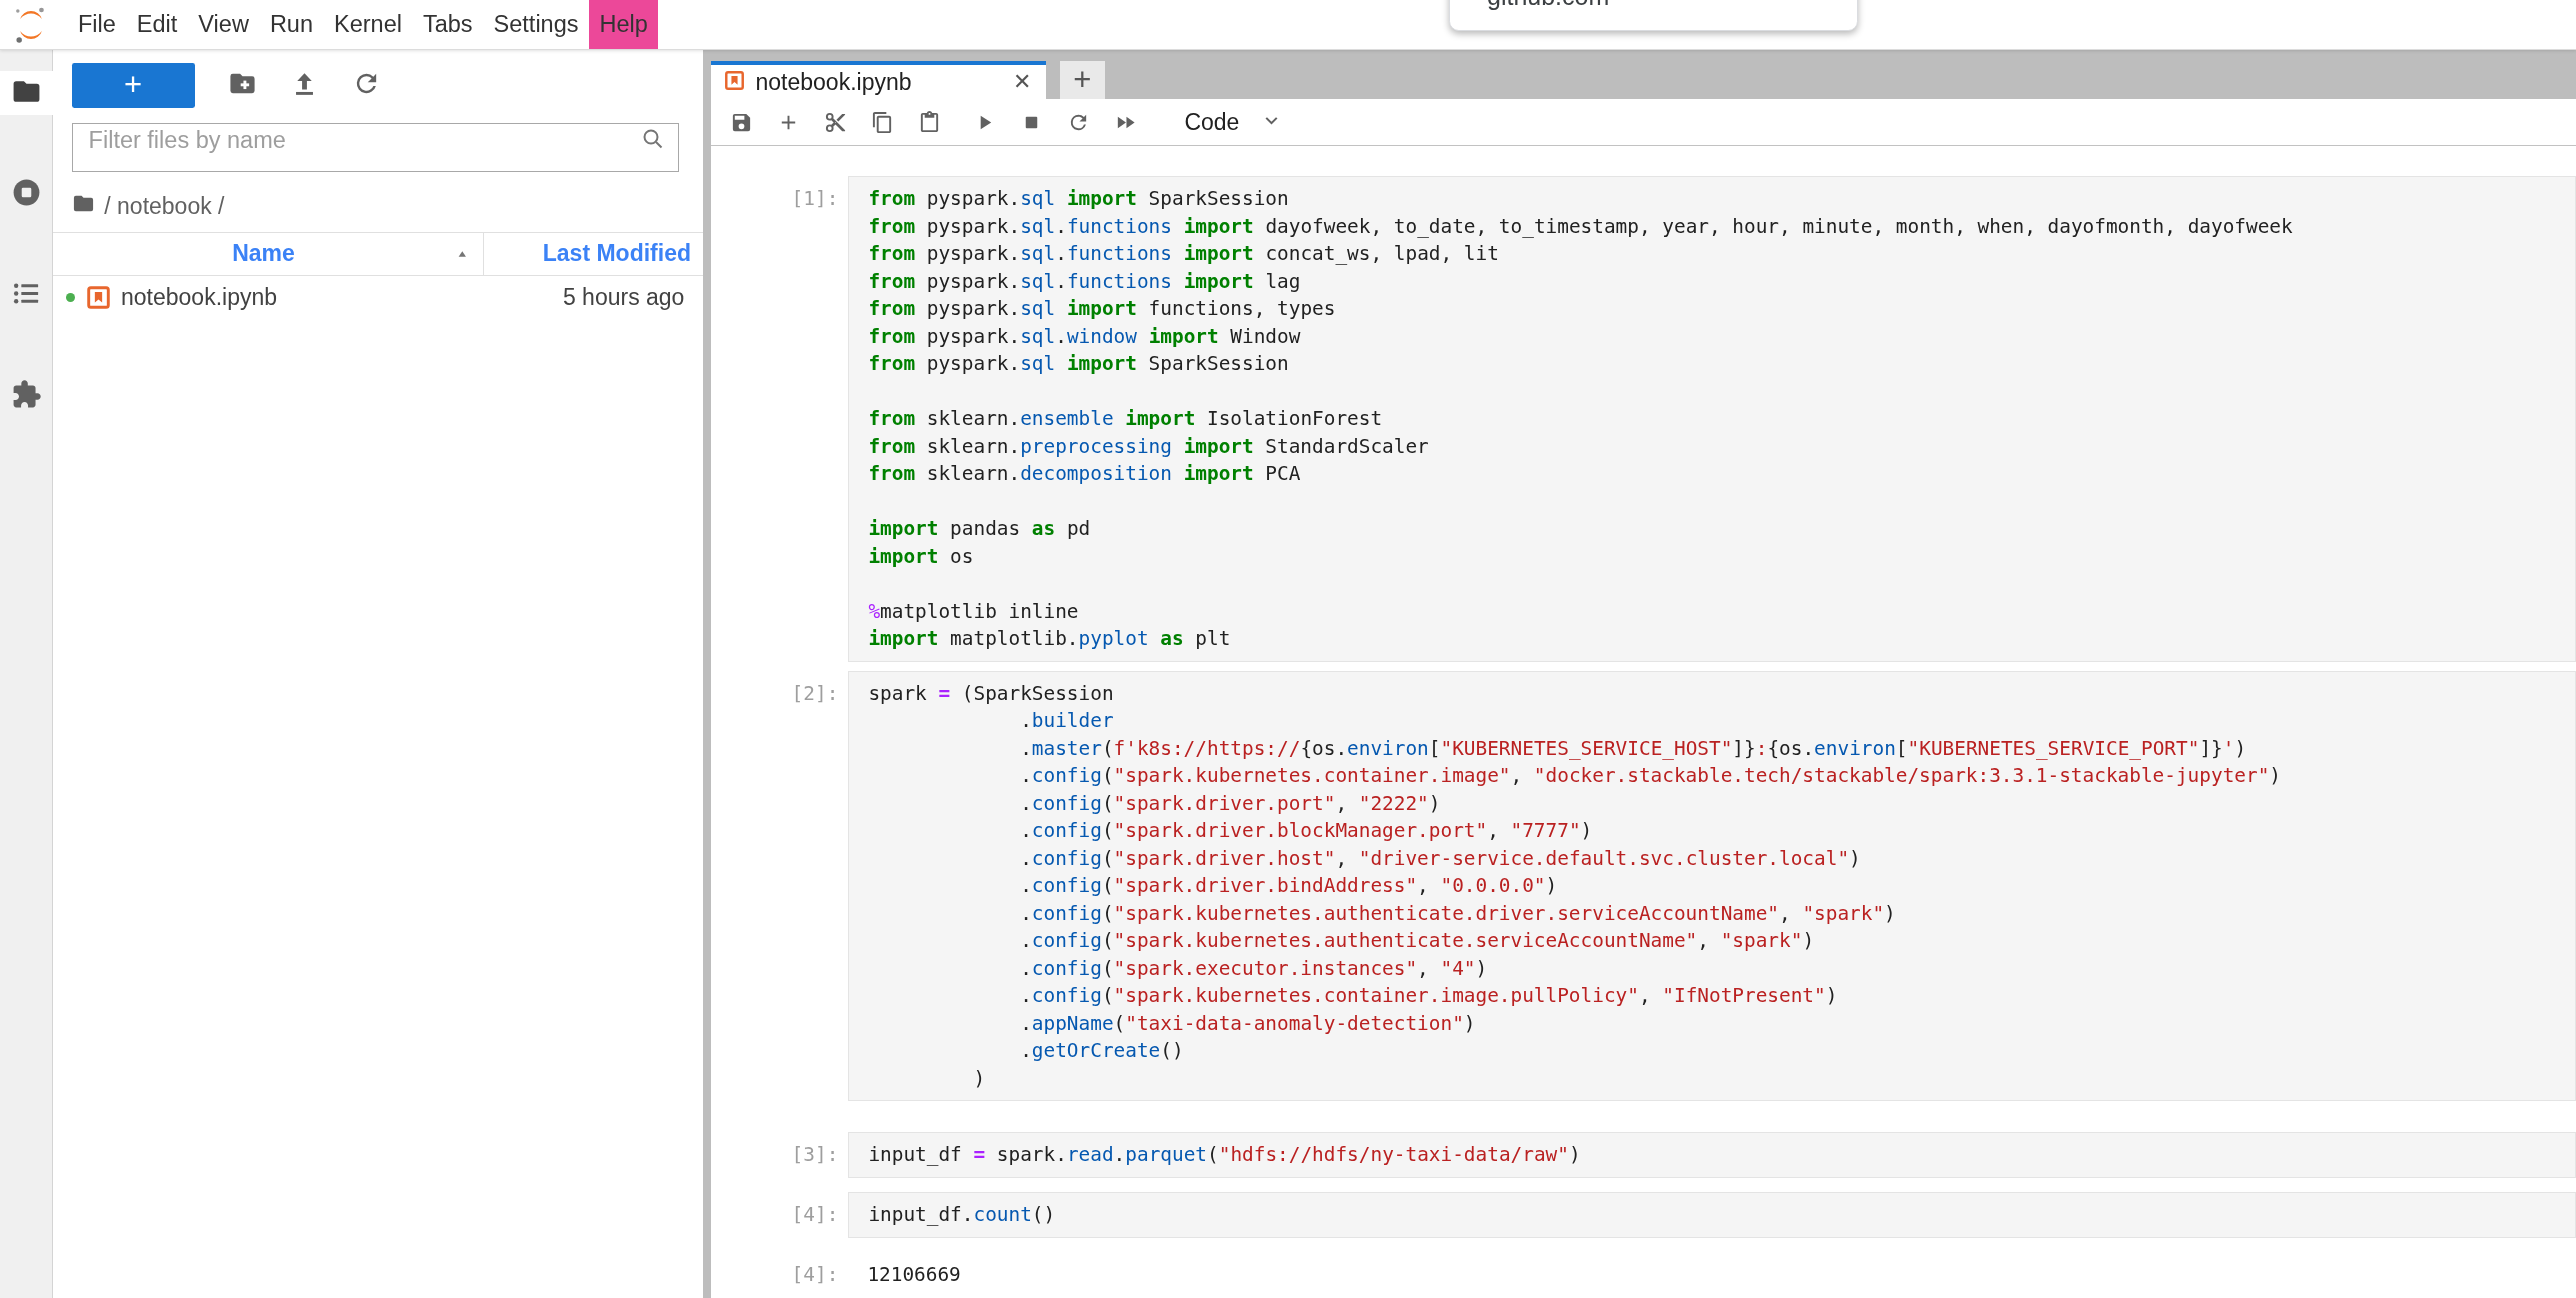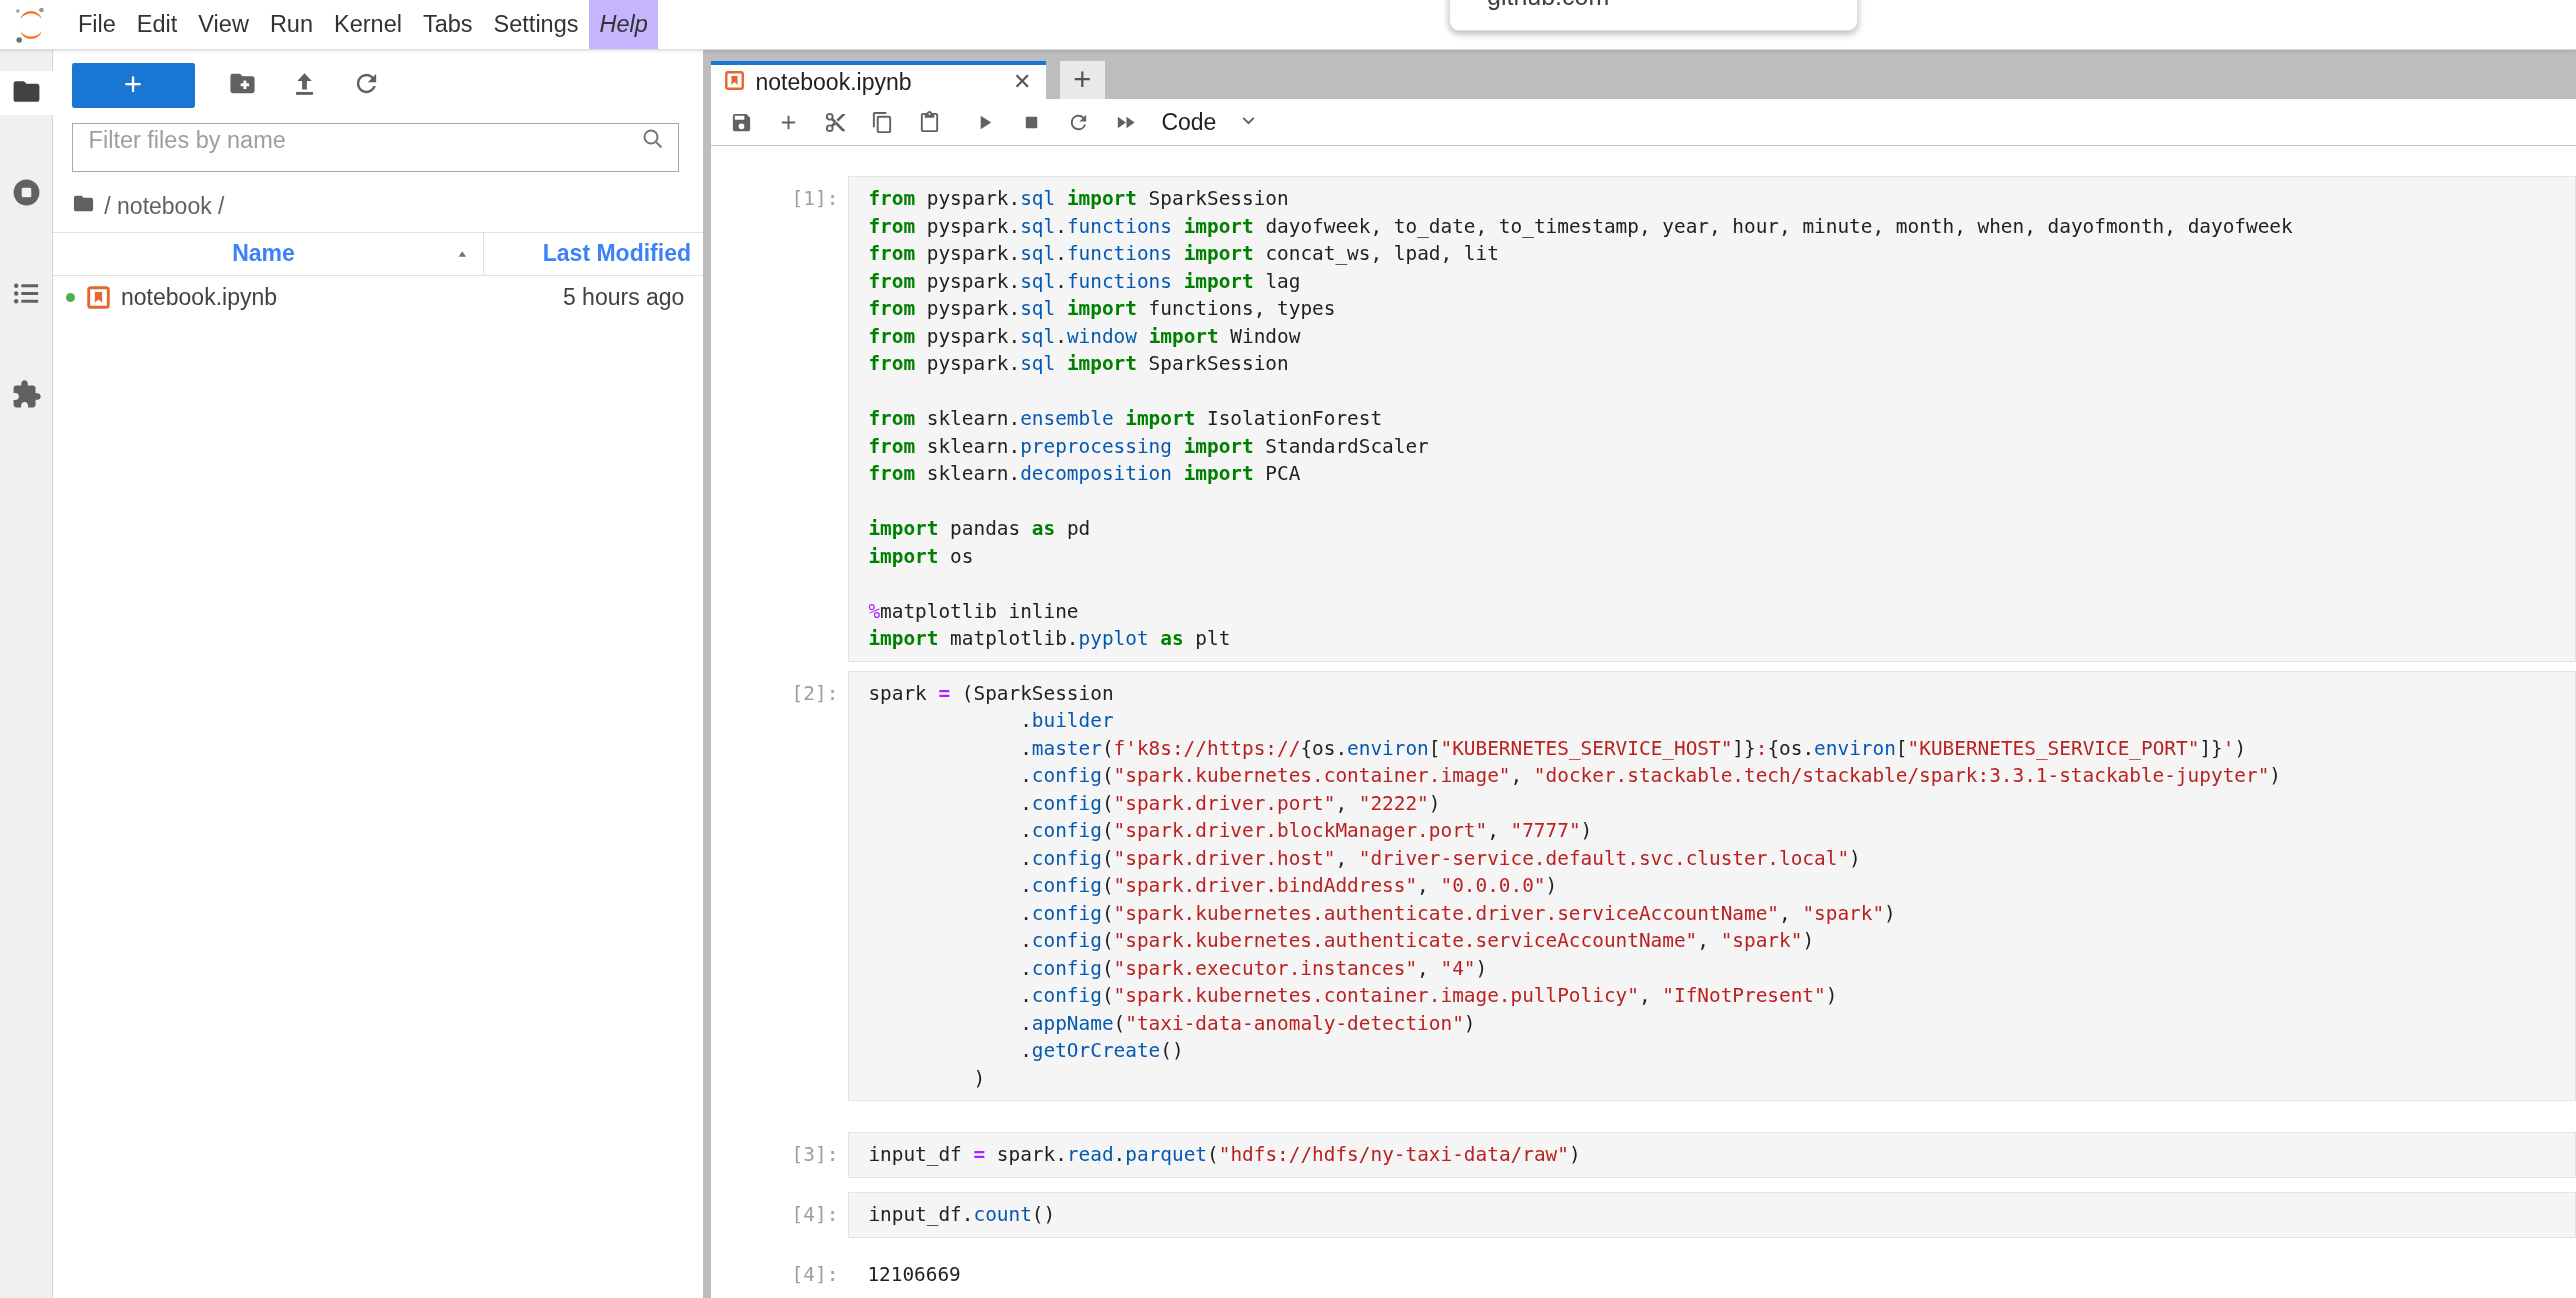--- a/index.html
+++ b/index.html
@@ -11,21 +11,21 @@
   
   .menubar {
     position:relative; height:50px; background:#ffffff; display:flex; align-items:center;
     border-bottom:0.8px solid #dcdcdc; box-shadow:0 0.8px 3.2px rgba(0,0,0,0.12); z-index:5;
   }
   .logo { width:40px; height:40px; margin:0 11.3px 0 11.3px; display:flex; align-items:center; justify-content:center; }
   .menus { display:flex; height:100%; align-items:center; margin-left:4.9px; }
   .menu-item {
     padding:0 10.5px; font-size:23.5px; color:#333; height:100%; display:flex; align-items:center; cursor:default;
   }
-  .menu-item.hl { background:#c4b5fd;font-style:italic; }
+  .menu-item.hl { background:#ec4899; }
   
   .popup {
     position:absolute; left:1449px; top:-40px; width:409px; height:71px; background:#fff;
     border:0.8px solid #dadce0; border-radius:9.7px; box-shadow:0 2.4px 7.3px rgba(0,0,0,0.28); z-index:50; overflow:hidden;
   }
   .popup-text { position:absolute; left:37px; top:21px; font-size:25px; font-weight:500; color:#3c4043; }
   
   .shell { display:flex; height:1249px; width:100%; }
   .activitybar {
     width:53px; background:#f0f0f0; border-right:0.8px solid #d4d4d4; flex:none;
@@ -78,21 +78,21 @@
     margin-left:13.8px; height:38px; width:45px; background:#e9e9e9; display:flex; align-items:center;
     justify-content:center; font-size:31px; color:#555; cursor:pointer;
   }
   .nb-toolbar {
     height:47px; flex:none; background:#fff; border-bottom:1.6px solid #c2c2c2;
     display:flex; align-items:center; padding-left:19.4px; gap:24px;
   }
   .tbtn { background:none; border:none; padding:0; width:23px; height:23px; cursor:pointer; }
   .tbtn svg { width:23px; height:23px; display:block; }
   .tbtn.grp { margin-left:8px; }
-  .celltype { display:flex; align-items:center; gap:22px; cursor:pointer; }
+  .celltype { margin-left:23px; display:flex; align-items:center; gap:22px; cursor:pointer; }
   .celltype .ct-label { font-size:23px; color:#212121; }
   .celltype svg { width:21px; height:21px; }
   
   .nb-content { flex:1; overflow:hidden; padding-top:30px; background:#fff; }
   .cell { display:flex; }
   #cells .cell:nth-child(1) { margin-bottom:9px; }
   #cells .cell:nth-child(2) { margin-bottom:31px; }
   #cells .cell:nth-child(3) { margin-bottom:14.6px; }
   #cells .cell:nth-child(4) { margin-bottom:14.6px; }
   .prompt {

